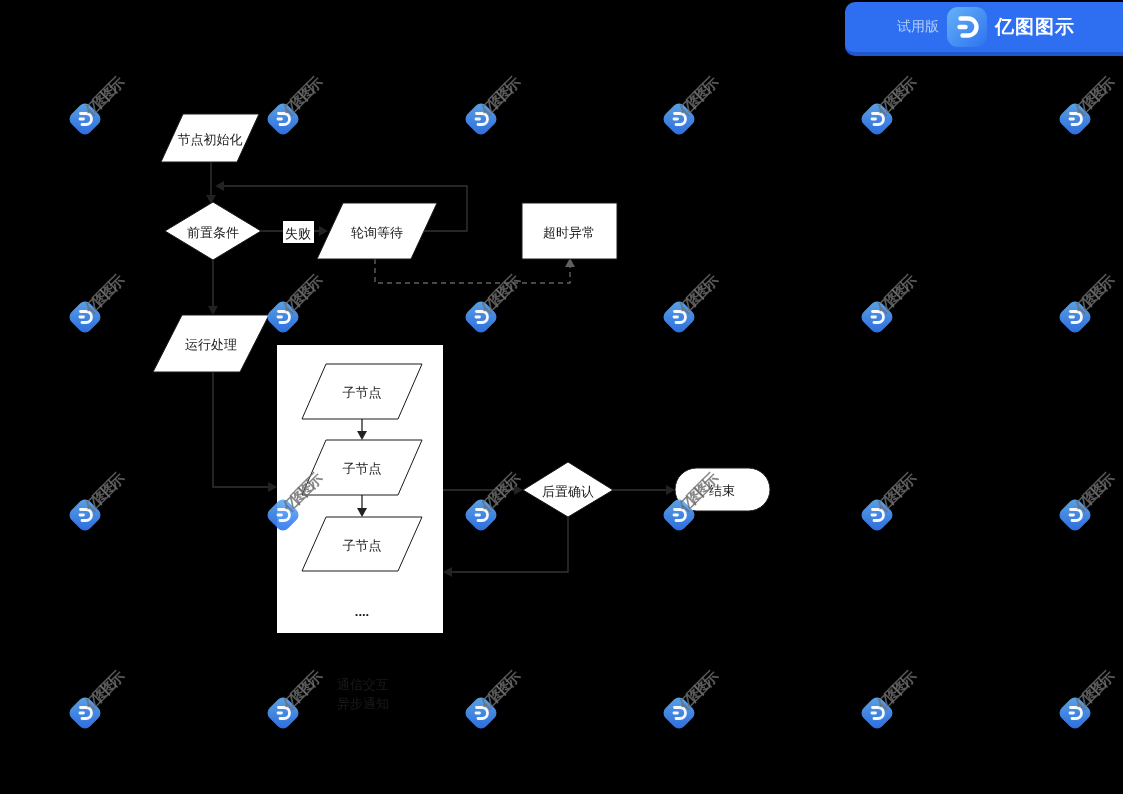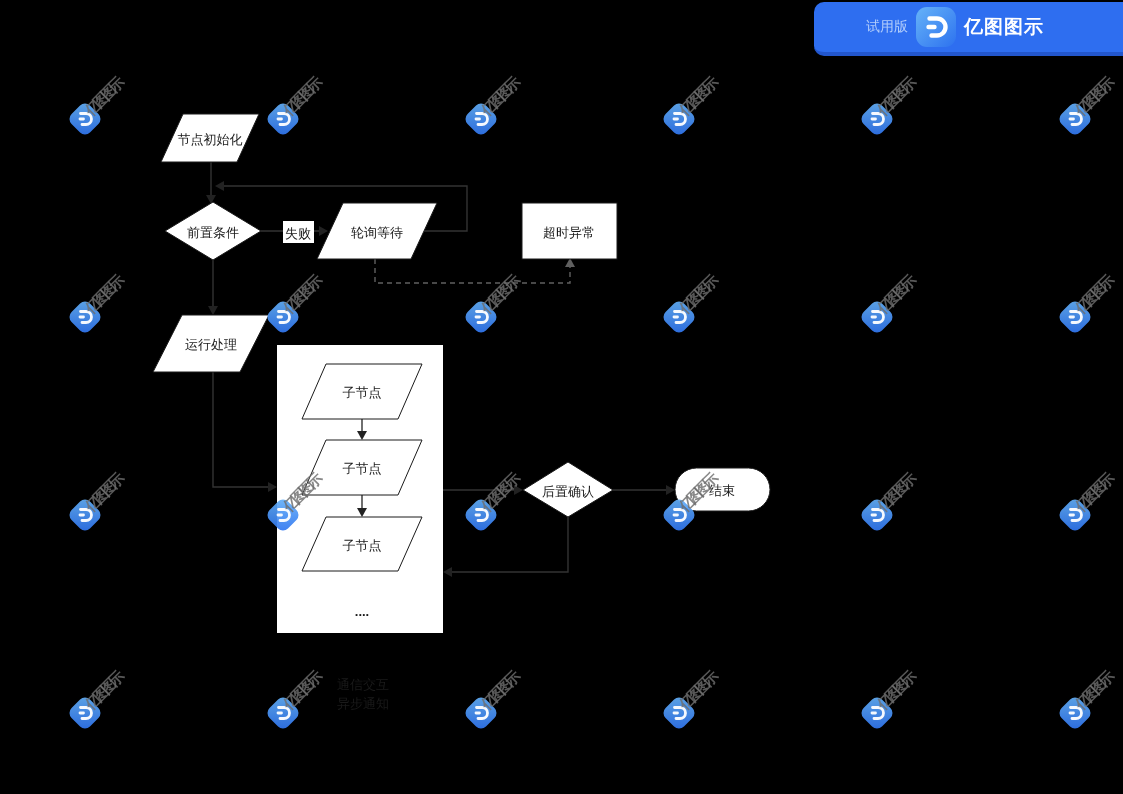--- a/index.html
+++ b/index.html
@@ -27,21 +27,21 @@
   }
   .wm-icon svg{position:absolute;left:0;top:0;transform:rotate(-45deg);}
   .wm-text{
     position:absolute;left:10px;top:-18px;
     transform:rotate(-45deg);transform-origin:0 100%;
     font-size:15px;letter-spacing:-4px;white-space:nowrap;
     color:rgba(108,108,108,.82);font-weight:bold;
   }
   
   #badge{
-    position:absolute;top:2px;right:0;width:309px;height:54px;z-index:3;
+    position:absolute;top:2px;right:0;width:278px;height:54px;z-index:3;
     background:#2e6ef0;border-radius:10px 0 0 10px;
     border-bottom:4px solid #2256cd;
     display:flex;align-items:center;gap:8px;padding-left:52px;box-sizing:border-box;
   }
   .badge-trial{font-size:14px;color:#b3cefb;}
   .badge-icon{
     width:40px;height:40px;border-radius:11px;flex:0 0 auto;
     background:linear-gradient(135deg,#66b3f8,#2d72ef);
     display:flex;align-items:center;justify-content:center;
   }

